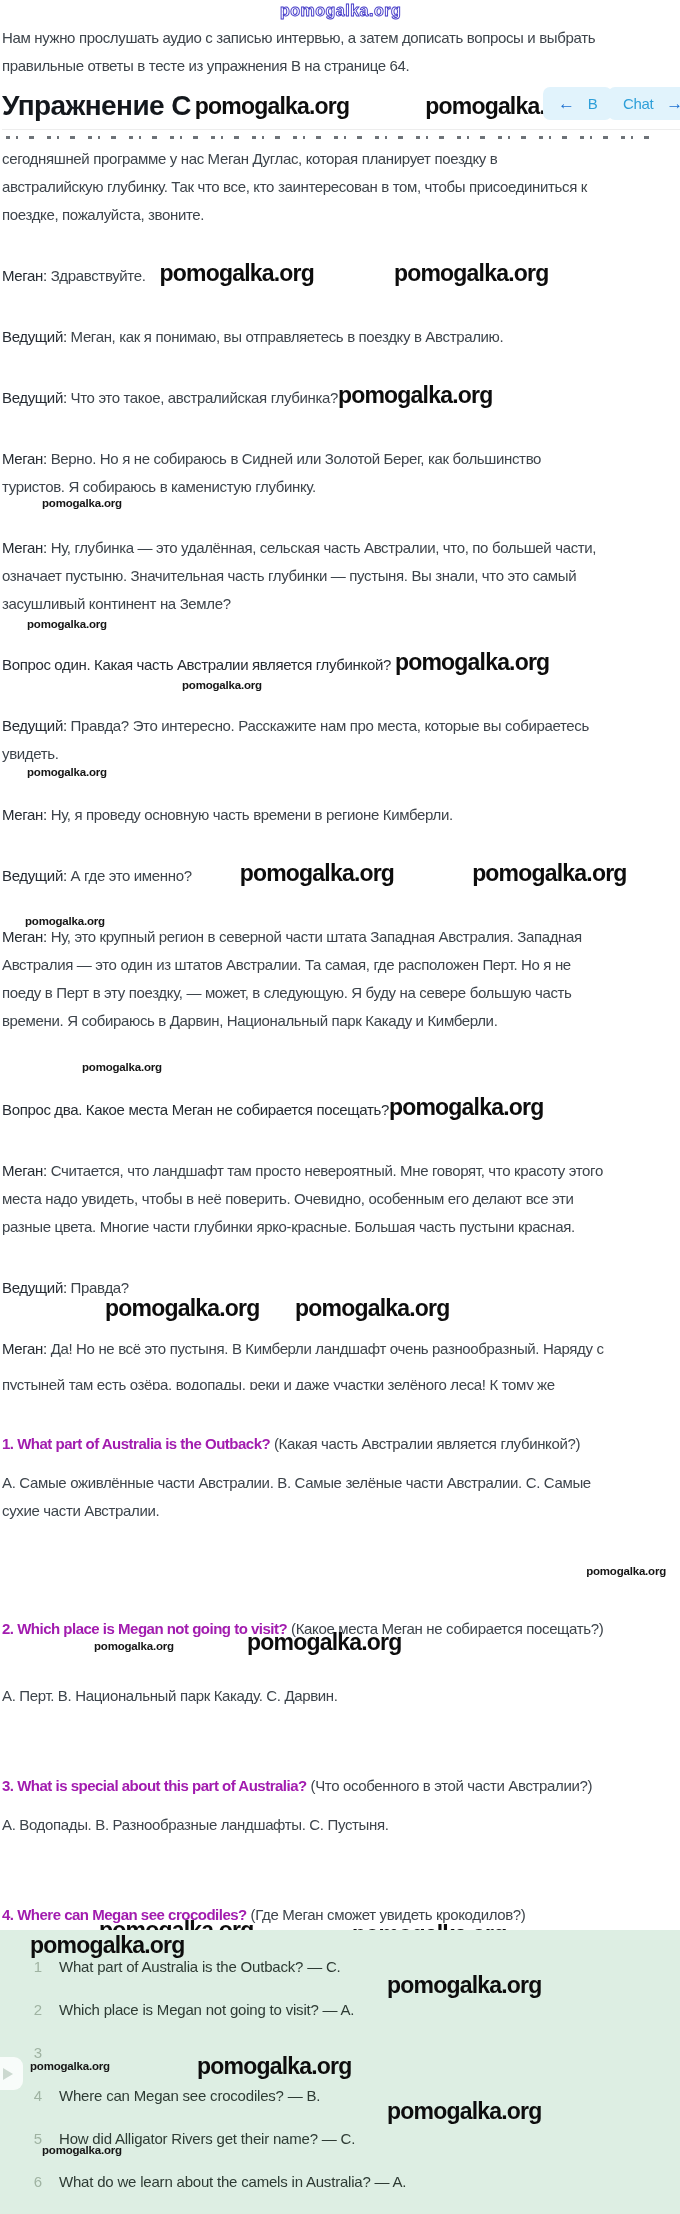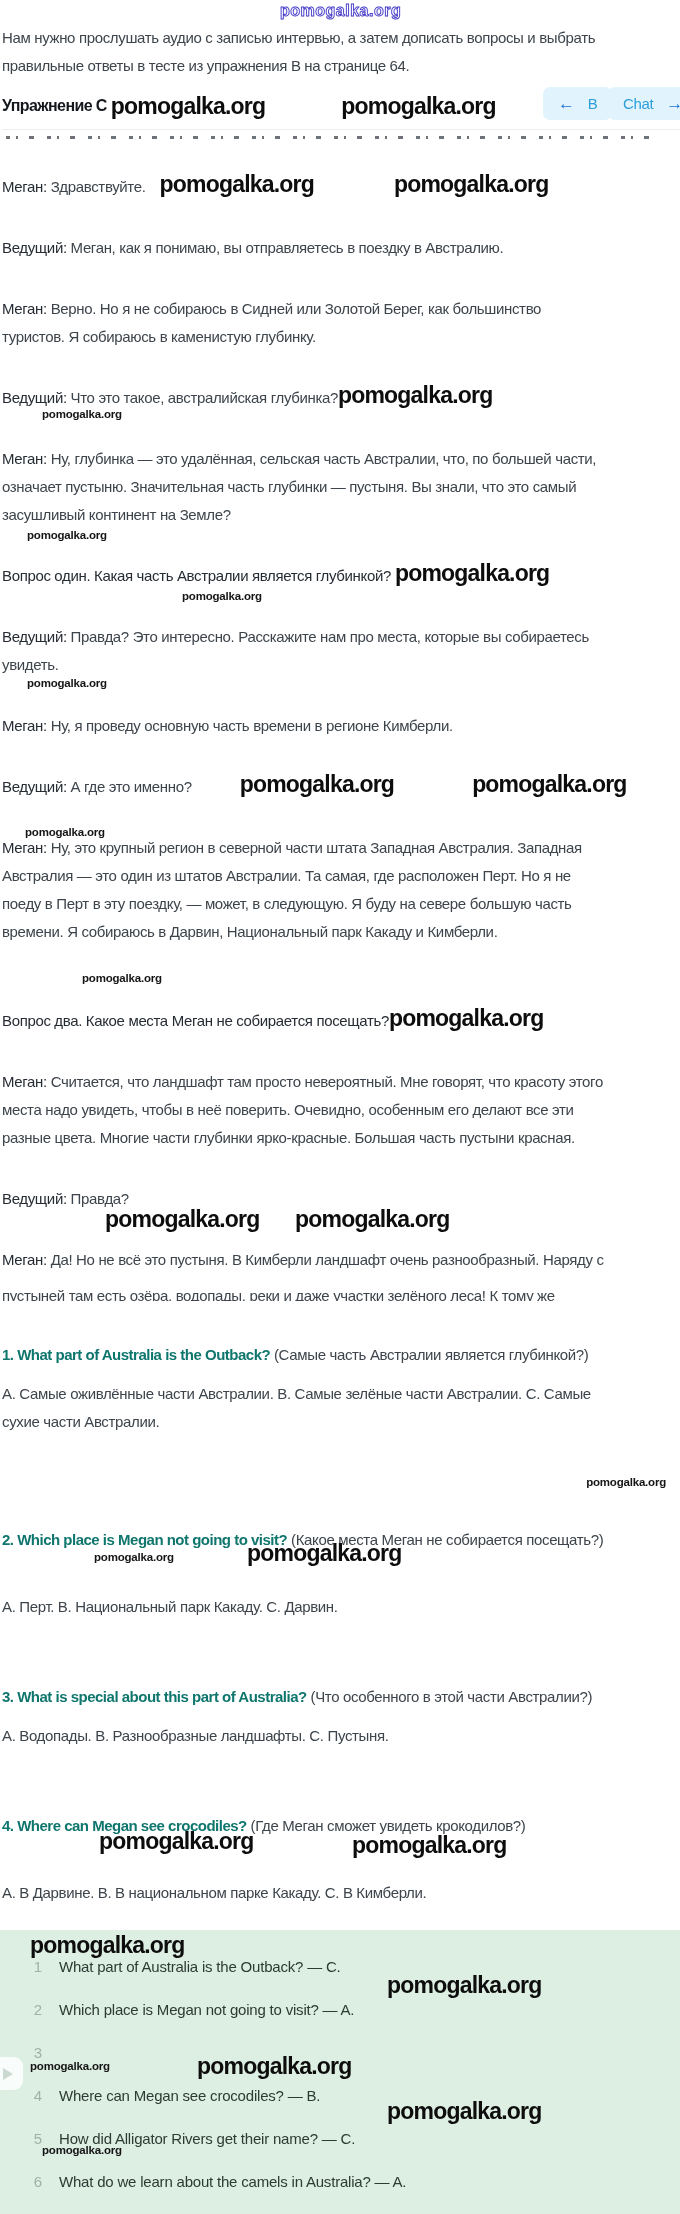--- a/index.html
+++ b/index.html
@@ -18,34 +18,34 @@
   .wm-sm{font-weight:bold;font-size:11.5px;color:#151515;letter-spacing:-0.2px;line-height:1;white-space:nowrap;}
   .wm-outline{
     font-weight:bold;font-size:16px;letter-spacing:0.5px;color:#ffffff;
     -webkit-text-stroke:0.9px #4a41c9;text-shadow:0 0 1px #6a5fe0;white-space:nowrap;
   }
   .wmfloat{height:0;overflow:visible;position:relative;}
   .wmfloat>span{position:absolute;}
   .abs{position:absolute;}
   
   .header{position:relative;display:flex;align-items:center;height:42px;margin:2px 0 2px 0;}
-  .title{font-size:16px;font-weight:bold;color:#14181d;letter-spacing:-0.6px;white-space:nowrap;}
+  .title{font-size:28px;font-weight:bold;color:#14181d;letter-spacing:-0.6px;white-space:nowrap;}
   .btn{position:absolute;top:2px;background:#e1f3fc;border-radius:7px;height:33px;
        display:flex;align-items:center;padding:0 15px;gap:13px;font-size:15px;color:#2e9fd9;}
   .btn .arrow{color:#1b6fd0;font-size:17px;}
   .btn-back{left:541px;}
   .btn-chat{right:-18px;}
   
   .frag{height:11px;overflow:hidden;position:relative;border-top:1px solid #ededed;margin:0 0 4px 0;}
   .frag-marks{position:absolute;bottom:2px;left:4px;right:26px;height:3px;opacity:.75;
     background:repeating-linear-gradient(90deg,#3d444b 0 4px,transparent 4px 10px,#3d444b 10px 12px,transparent 12px 23px,#3d444b 23px 28px,transparent 28px 41px);}
   .clip2{height:18px;overflow:hidden;line-height:26px;margin:0 0 12px 0;}
   
   .q-block{position:relative;white-space:pre-line;line-height:28px;margin:0 0 6px 0;}
-  .q-en{font-weight:bold;color:#0f766e;letter-spacing:-0.5px;}
+  .q-en{font-weight:bold;color:#a21caf;letter-spacing:-0.5px;}
   .ans-line{margin-top:11px;}
   
   .answers{position:absolute;left:0;right:0;top:1930px;bottom:0;background:#ddeee3;}
   .ansrow{display:flex;gap:17px;padding-left:33px;margin-bottom:23px;line-height:20px;color:#2e3b34;font-size:15px;letter-spacing:-0.2px;}
   .ansnum{color:#9fb3a2;min-width:9px;text-align:right;}
   .ans-pad{padding-top:27px;}
   .play{position:absolute;left:-10px;top:127px;width:33px;height:33px;background:rgba(255,255,255,.8);
         border-radius:9px;display:flex;align-items:center;justify-content:center;}
   .play-tri{width:0;height:0;border-left:10px solid #ccd9d0;border-top:6px solid transparent;border-bottom:6px solid transparent;margin-left:3px;}
 </style>
@@ -72,36 +72,39 @@
     <div class="btn btn-chat">
       <span>Chat</span>
       <span class="arrow">→</span>
     </div>
   </div>
 
   <div class="frag">
       <div class="frag-marks"></div>
     </div>
 
+  <div class="para">сегодняшней программе у нас Меган Дуглас, которая планирует поездку в
+австралийскую глубинку. Так что все, кто заинтересован в том, чтобы присоединиться к
+поездке, пожалуйста, звоните.</div>
 
   <div class="para">
     <b class="sp">Меган:</b><span> Здравствуйте.</span><span class="wm-big" style="margin-left:14px;">pomogalka.org</span><span class="wm-big" style="margin-left:80px;">pomogalka.org</span>
   </div>
 
   <div class="para">
     <b class="sp">Ведущий:</b><span> Меган, как я понимаю, вы отправляетесь в поездку в Австралию.</span>
+  </div>
+
+  <div class="para">
+    <b class="sp">Ведущий:</b><span> Что это такое, австралийская глубинка?</span><span class="wm-big">pomogalka.org</span>
   </div>
 
   <div class="para">
     <b class="sp">Меган:</b><span> Верно. Но я не собираюсь в Сидней или Золотой Берег, как большинство
 туристов. Я собираюсь в каменистую глубинку.</span>
-  </div>
-
-  <div class="para">
-    <b class="sp">Ведущий:</b><span> Что это такое, австралийская глубинка?</span><span class="wm-big">pomogalka.org</span>
   </div>
 
   <div class="wmfloat">
     <span class="wm-sm" style="left:40px;top:-8px;">pomogalka.org</span>
   </div>
 
   <div class="para">
     <b class="sp">Меган:</b><span> Ну, глубинка — это удалённая, сельская часть Австралии, что, по большей части,
 означает пустыню. Значительная часть глубинки — пустыня. Вы знали, что это самый
 засушливый континент на Земле?</span>
@@ -166,21 +169,21 @@
     <span class="wm-big" style="left:103px;top:-10px;">pomogalka.org</span>
     <span class="wm-big" style="left:293px;top:-10px;">pomogalka.org</span>
   </div>
 
   <div class="para" style="margin-bottom:9px;">
     <b class="sp">Меган:</b><span> Да! Но не всё это пустыня. В Кимберли ландшафт очень разнообразный. Наряду с</span>
   </div>
   <div class="clip2">пустыней там есть озёра, водопады, реки и даже участки зелёного леса! К тому же</div>
 
   <div class="q-block">
-    <span class="q-en">1. What part of Australia is the Outback?</span><span> (Самые часть Австралии является глубинкой?)</span>
+    <span class="q-en">1. What part of Australia is the Outback?</span><span> (Какая часть Австралии является глубинкой?)</span>
     <div class="ans-line">А. Самые оживлённые части Австралии. В. Самые зелёные части Австралии. С. Самые
 сухие части Австралии.</div>
     <span class="wm-sm abs" style="right:14px;bottom:4px;">pomogalka.org</span>
   </div>
 
   <div class="q-block">
     <span class="q-en">2. Which place is Megan not going to visit?</span><span> (Какое места Меган не собирается посещать?)</span>
     <div class="wmfloat">
       <span class="wm-sm" style="left:92px;top:-2px;">pomogalka.org</span>
       <span class="wm-big" style="left:245px;top:-12px;">pomogalka.org</span>

